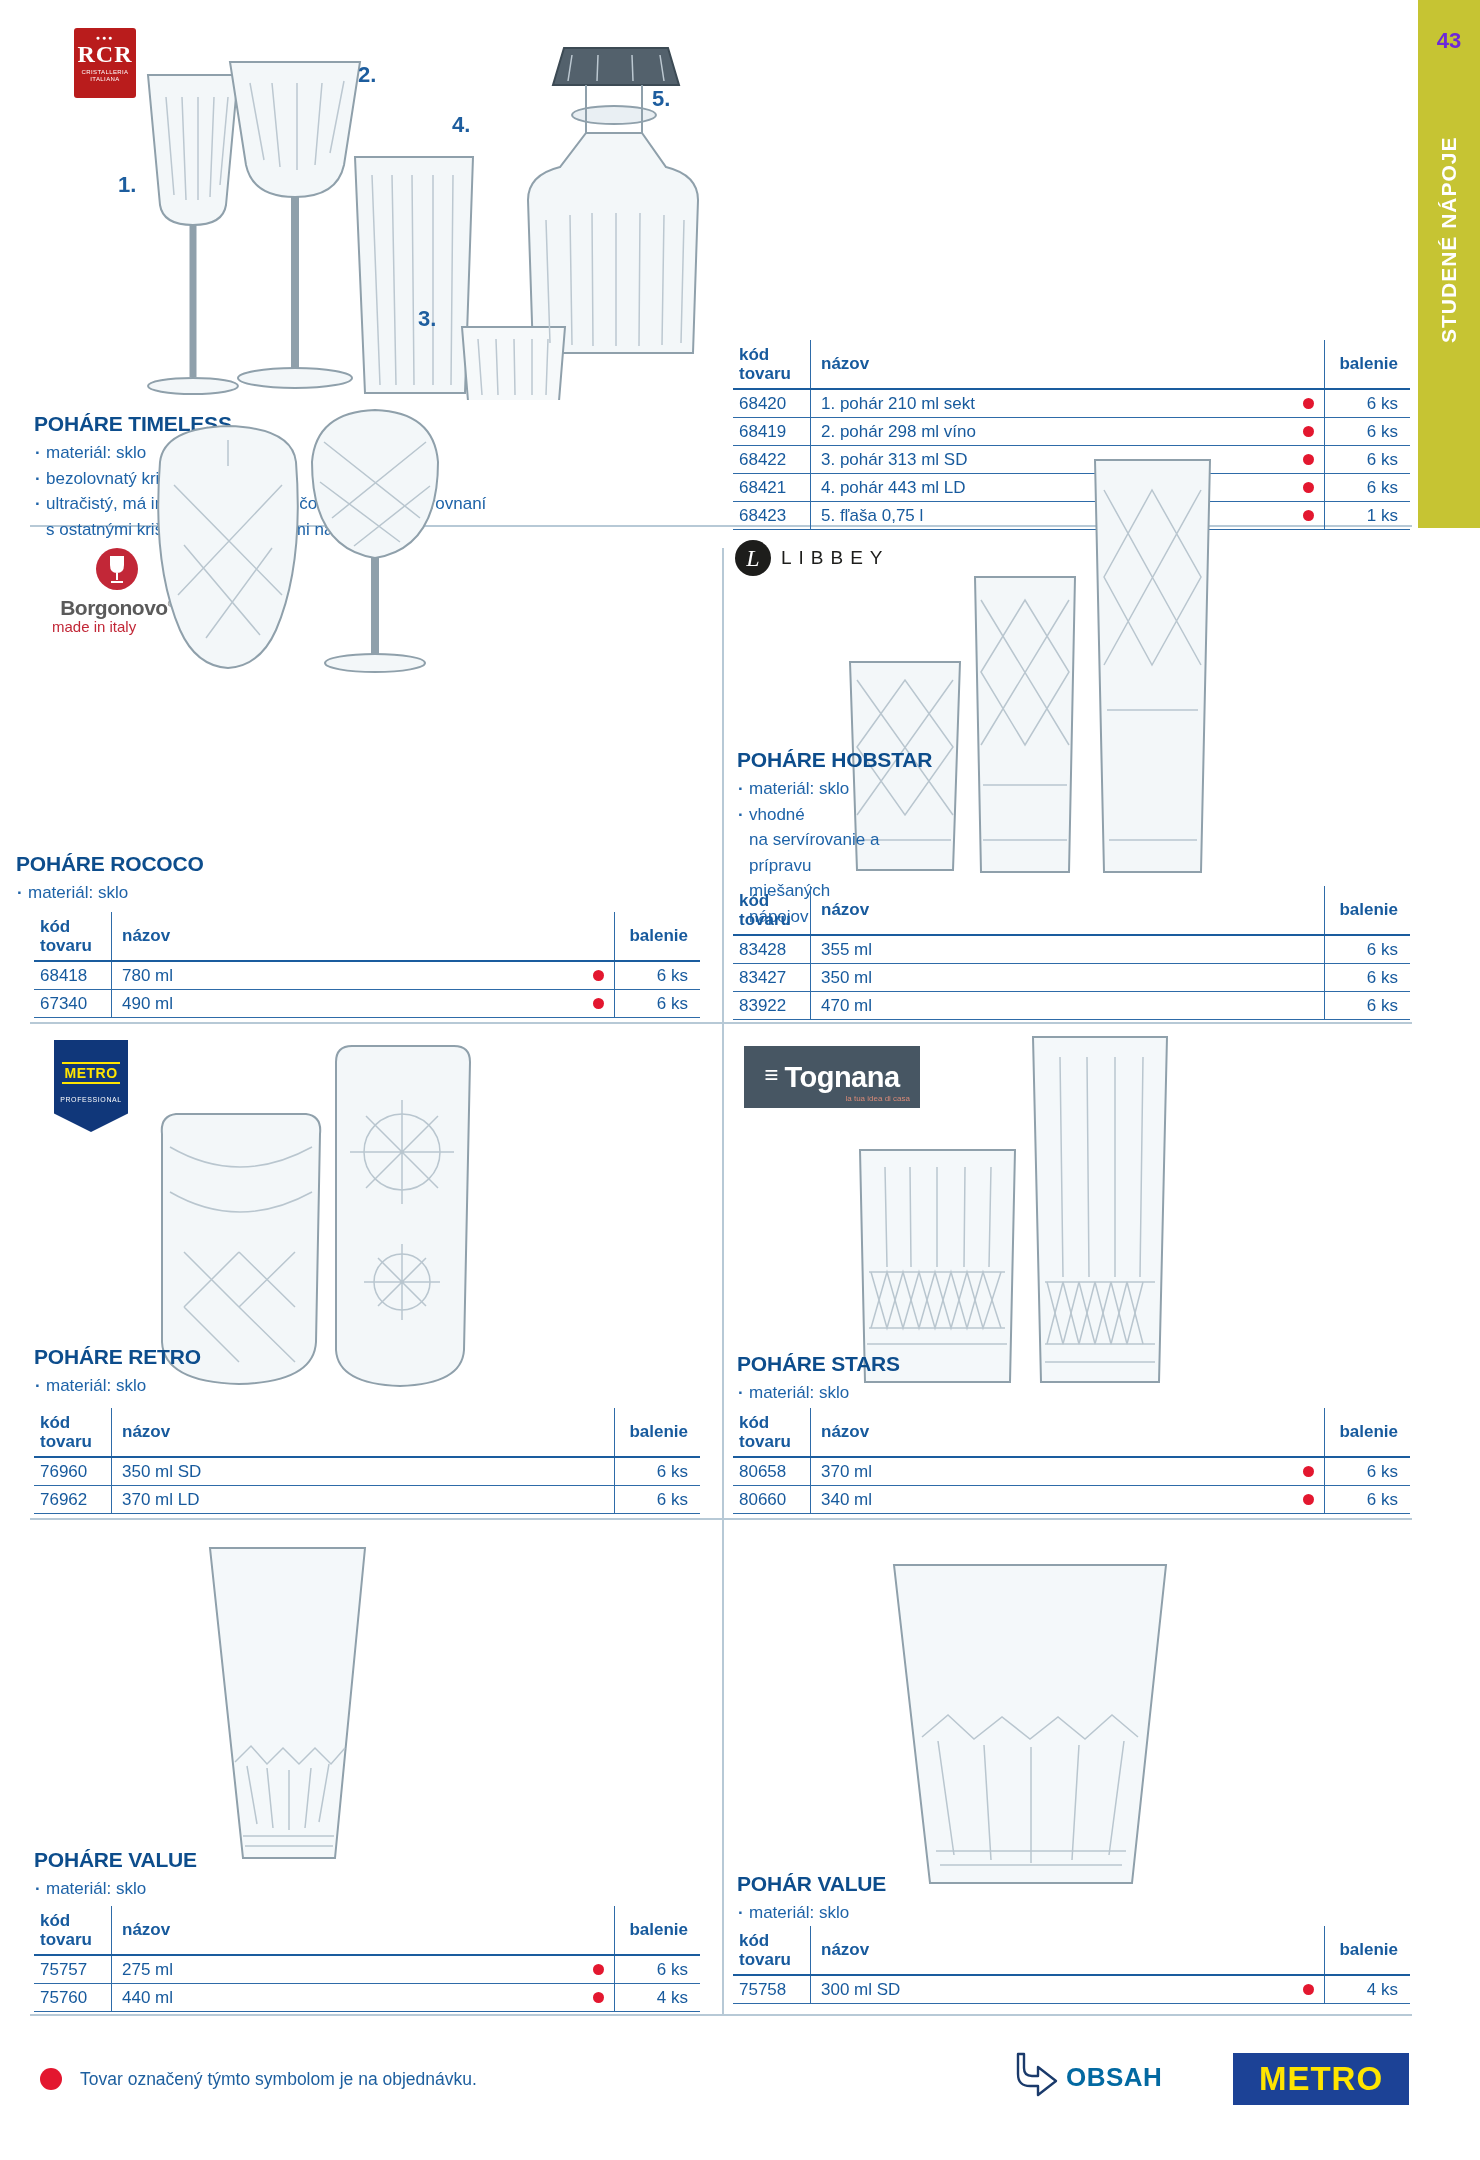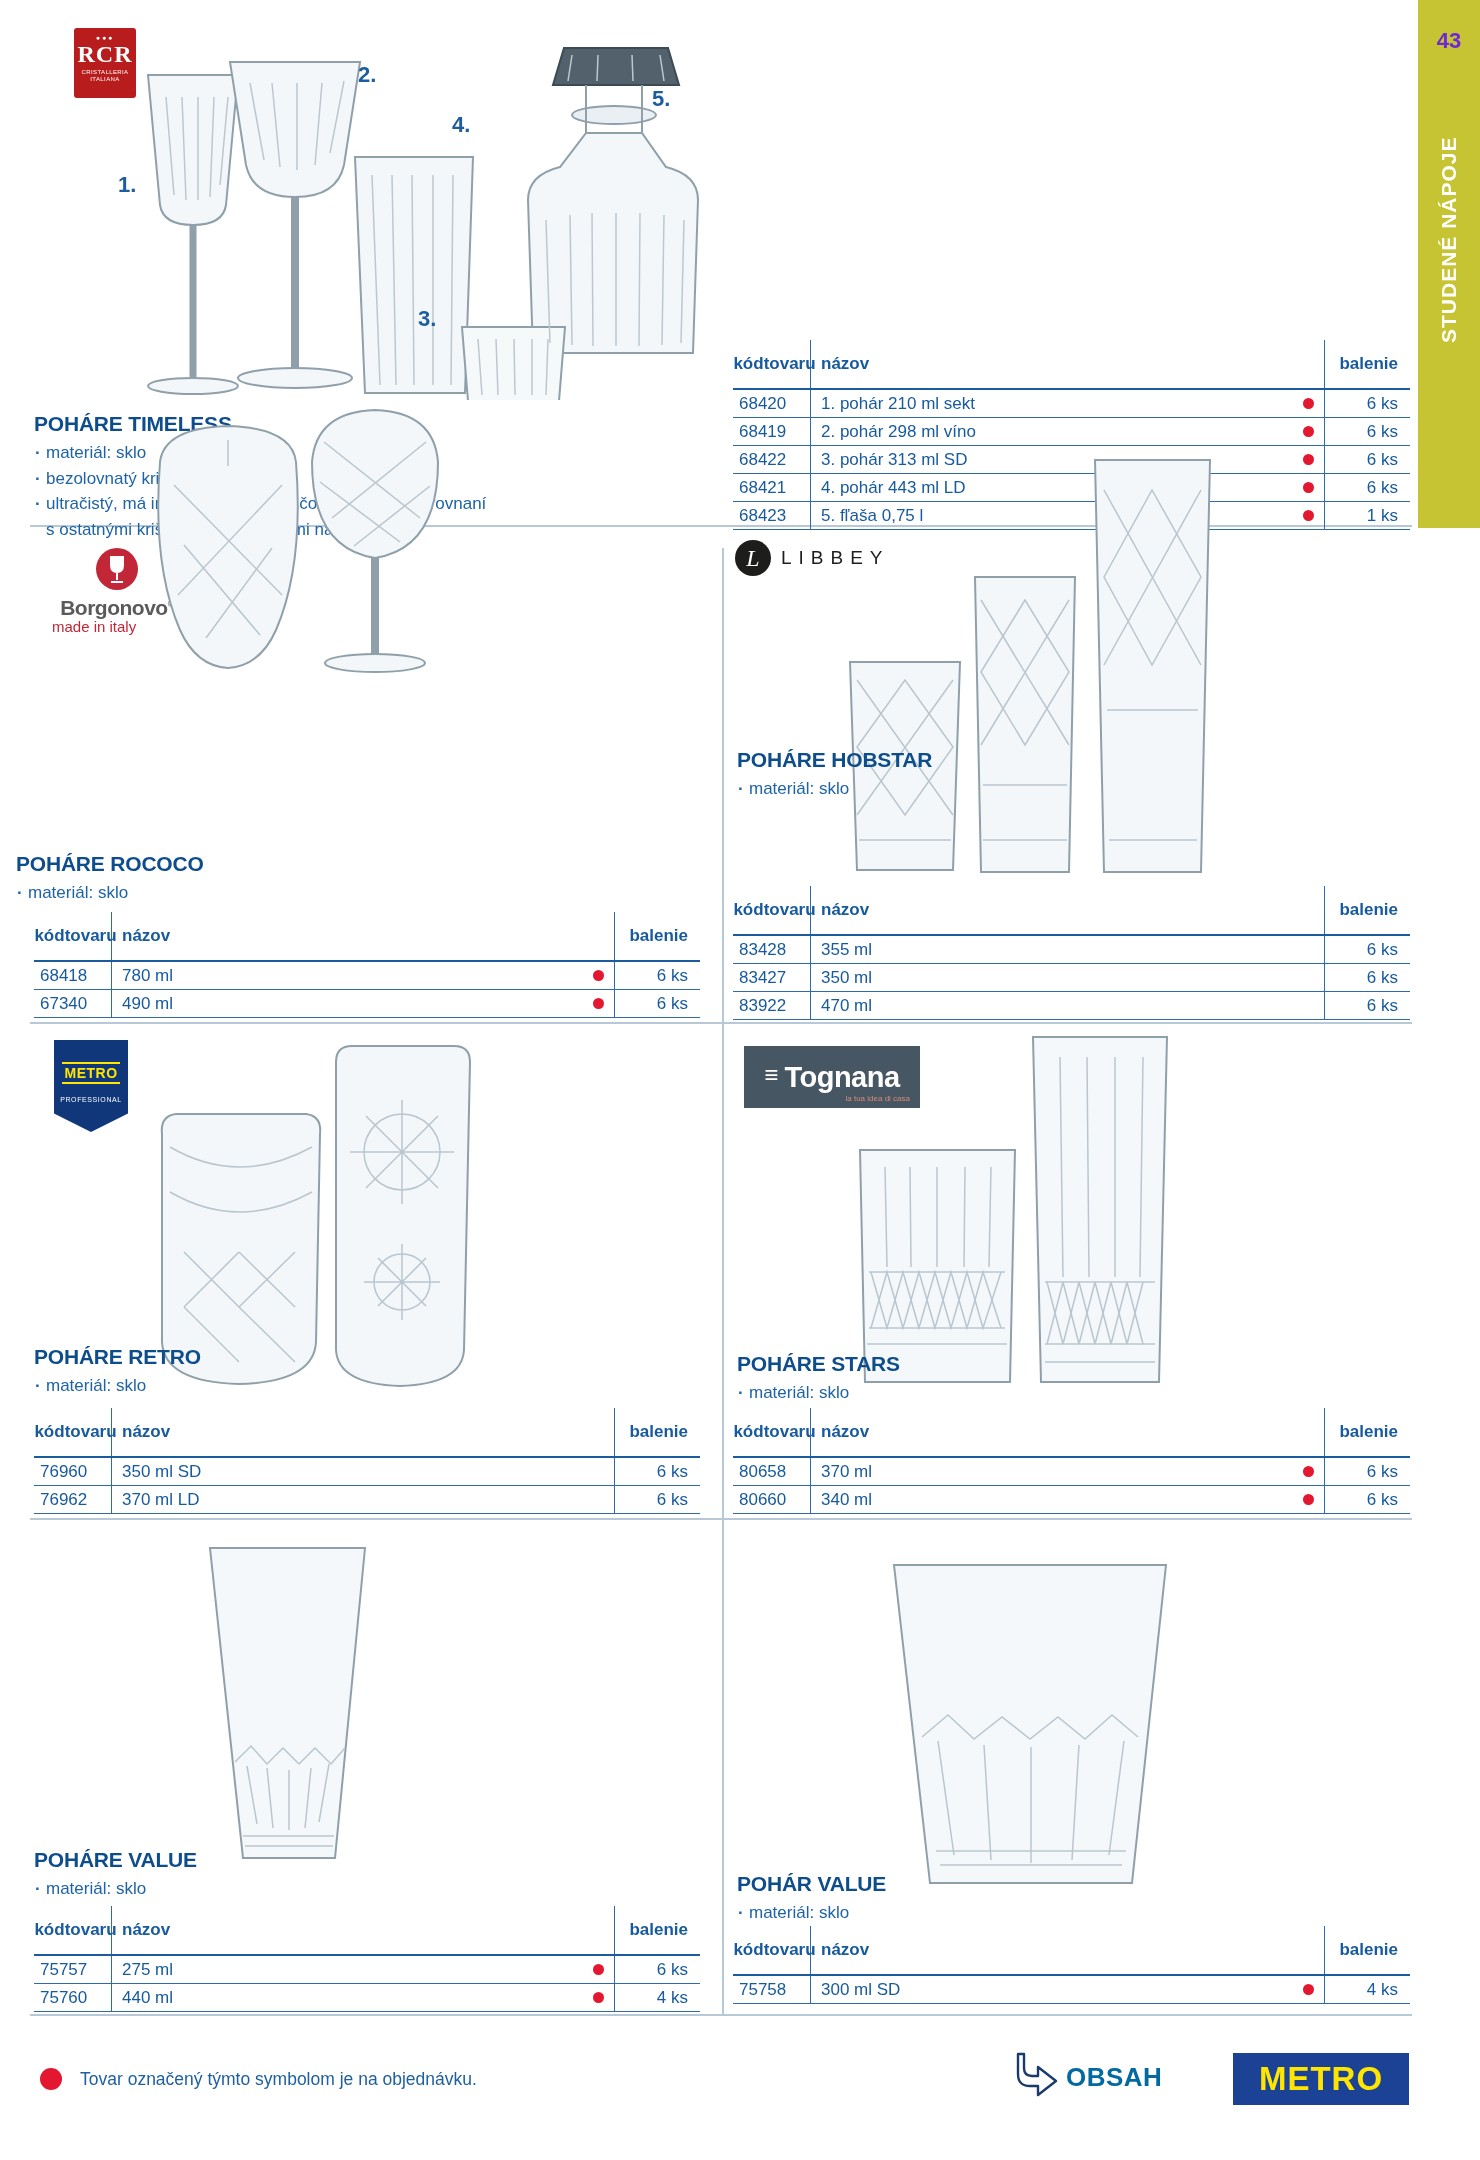--- a/index.html
+++ b/index.html
@@ -31,21 +31,21 @@
   .narrow .cont{max-width:142px;}
   .wide .bullets{width:470px;}
 
   
   .ptable{position:absolute;color:#175a9d;font-size:17px;}
   .trow{display:grid;grid-template-columns:78px 1fr 86px;align-items:center;
         height:27px;border-bottom:1px solid #2e6ba8;}
   .thead{height:48px;border-bottom:2px solid #1a5c9e;font-weight:bold;}
   .cell{height:100%;display:flex;align-items:center;}
   .code{padding-left:6px;border-right:1px solid #2e6ba8;}
-  .thead .code{flex-direction:row;align-items:center;justify-content:center;line-height:1.12;}
+  .thead .code{flex-direction:column;align-items:flex-start;justify-content:center;line-height:1.12;}
   .name{padding-left:10px;justify-content:space-between;}
   .pack{justify-content:flex-end;padding-right:12px;border-left:1px solid #2e6ba8;}
   .dot{width:11px;height:11px;border-radius:50%;background:#e3172f;margin-right:10px;flex:0 0 auto;}
 
   
   .numlbl{position:absolute;color:#1d5d9e;font-size:22px;font-weight:800;}
 
   
   .rcr{position:absolute;left:74px;top:28px;width:62px;height:70px;background:#b91c1c;border-radius:3px;
        color:#fff;text-align:center;line-height:1;}
@@ -275,20 +275,21 @@
       <path d="M12,225 L108,360 M108,225 L12,360 M12,292 L60,225 L108,292 L60,360 Z M14,385 L106,385"></path>
       <path d="M136,145 L224,290 M224,145 L136,290 M136,217 L180,145 L224,217 L180,290 Z M138,330 L222,330 M138,385 L222,385"></path>
       <path d="M259,35 L356,210 M356,35 L259,210 M259,122 L307,35 L356,122 L307,210 Z M262,255 L353,255 M264,385 L352,385"></path>
     </g>
   </svg>
 
   <div class="txtblock narrow" style="left:737px;top:748px">
     <div class="sec-title">POHÁRE HOBSTAR</div>
     <ul class="bullets">
       <li><span>materiál: sklo</span></li>
+      <li><span>vhodné</span><div class="cont">na servírovanie a prípravu miešaných nápojov</div></li>
     </ul>
   </div>
 
   <div class="ptable" style="left:733px;top:886px;width:677px">
     <div class="trow thead">
       <div class="cell code">
           <div>kód</div>
           <div>tovaru</div>
         </div>
       <div class="cell name">názov</div>

